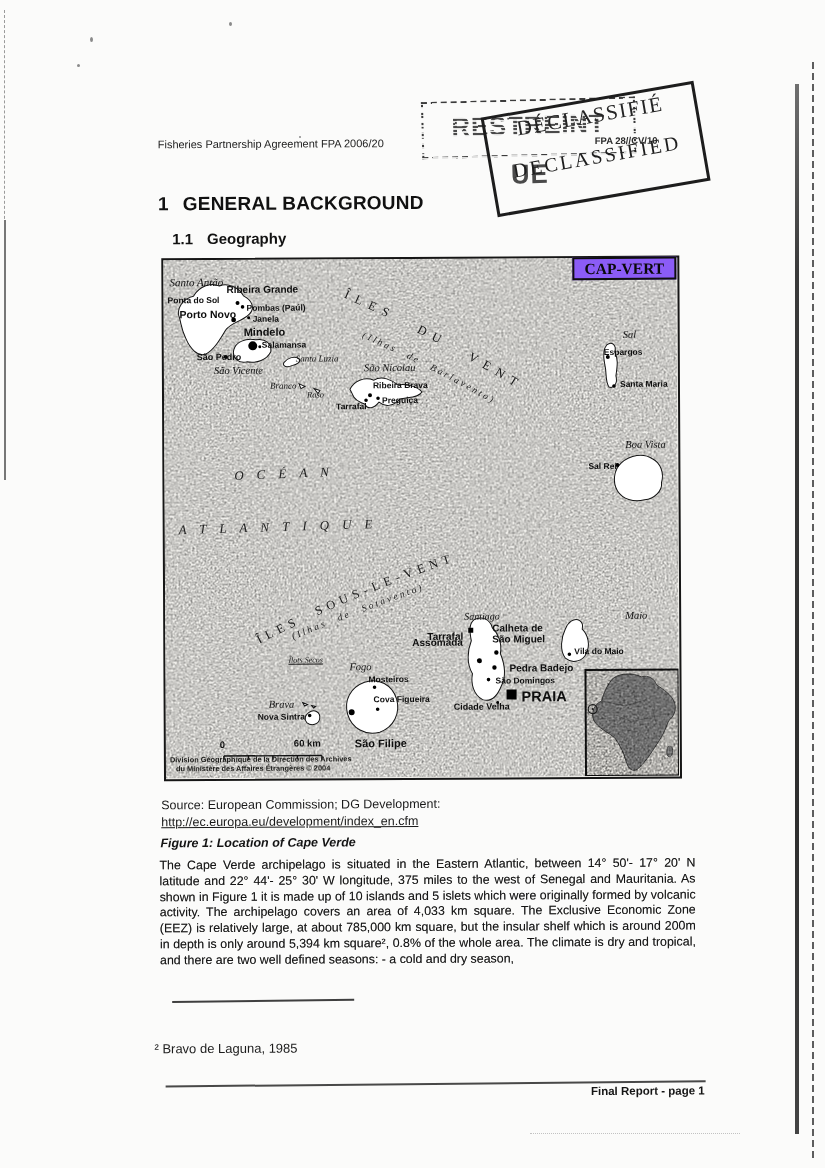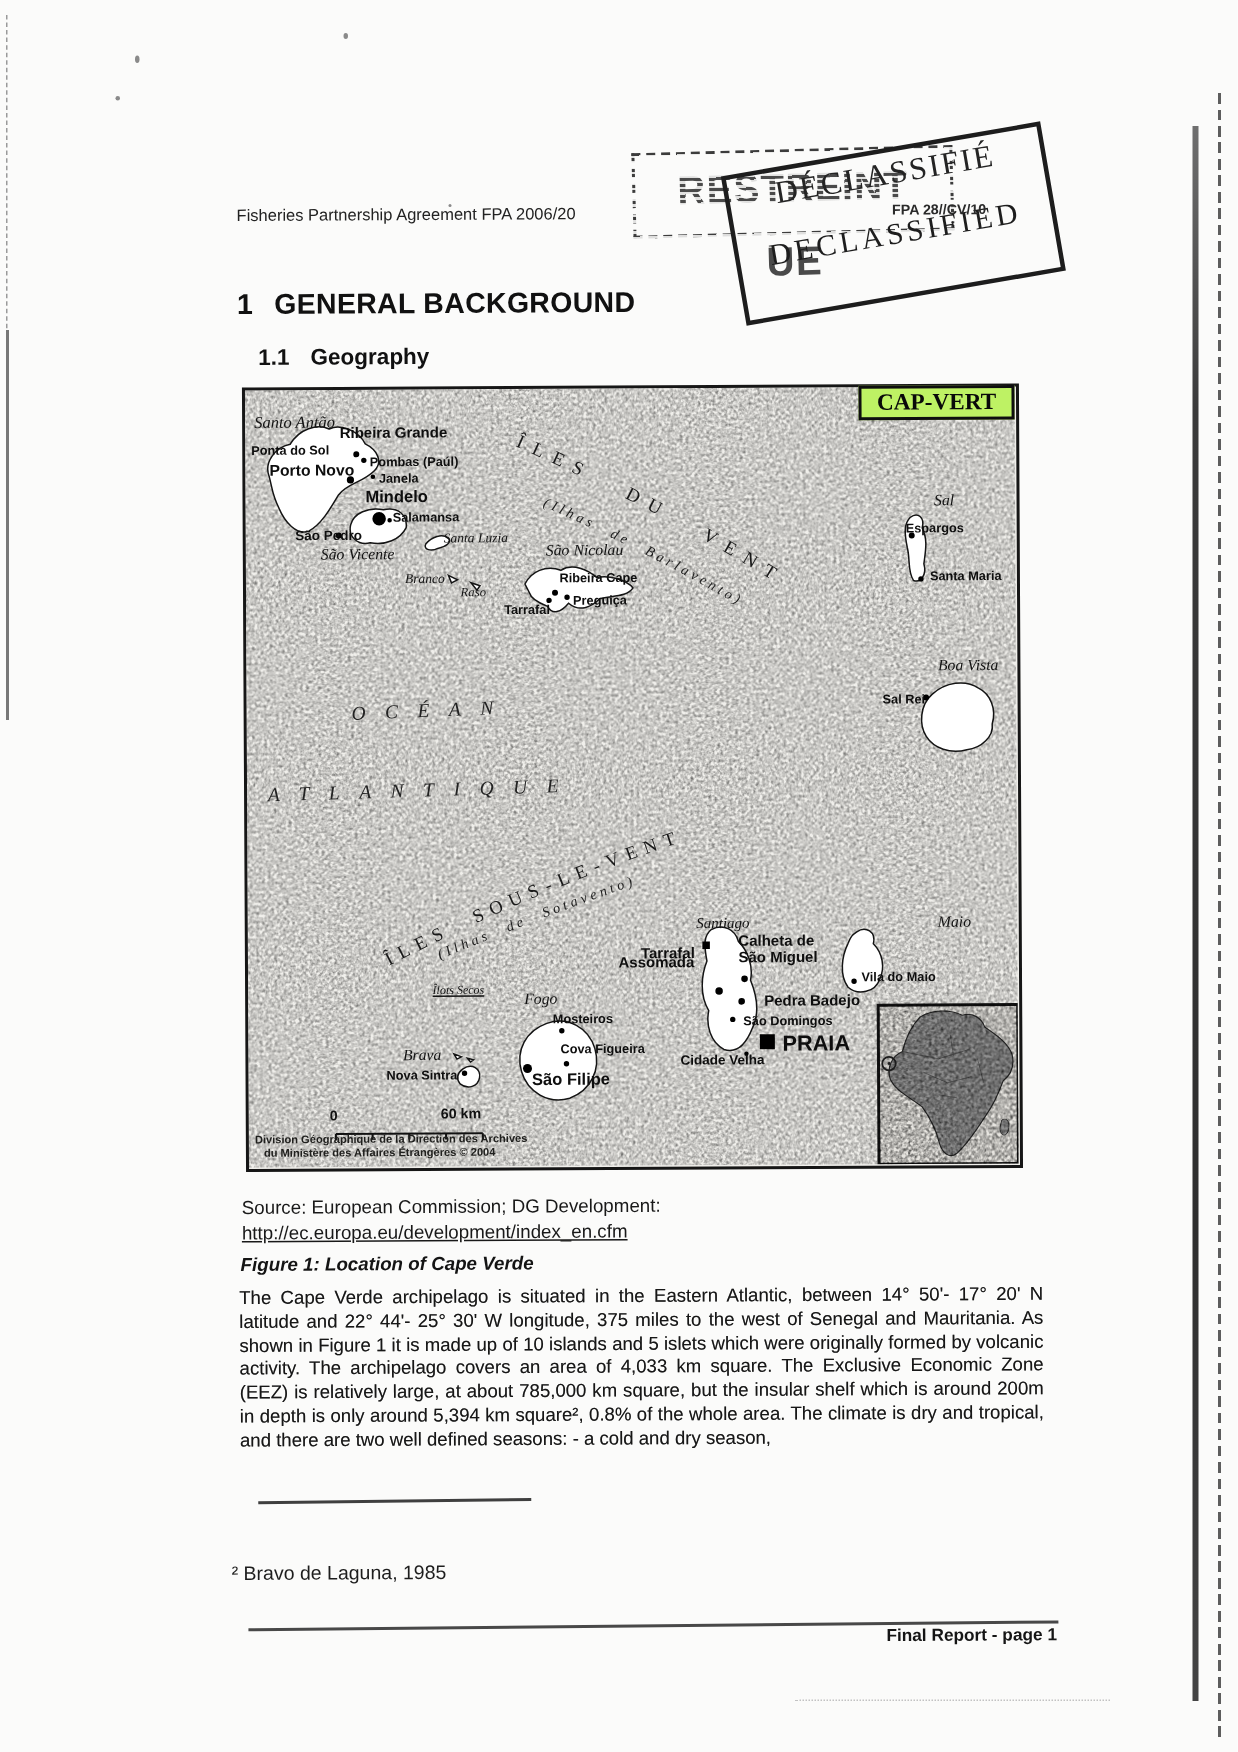--- a/index.html
+++ b/index.html
@@ -23,21 +23,21 @@
      border:3px solid #1d1d1d;transform:rotate(-9.5deg);transform-origin:left top;}
   .stamp-declass .l1{position:absolute;left:0;right:0;top:2px;text-align:center;
      font-family:"Liberation Serif",serif;font-size:21px;letter-spacing:1.5px;color:#242424;}
   .stamp-declass .l2{position:absolute;left:0;right:0;top:44px;text-align:center;
      font-family:"Liberation Serif",serif;font-size:20px;letter-spacing:2.5px;color:#1d1d1d;}
   .stamp-ref{font-size:9.5px;font-weight:bold;color:#2a2a2a;z-index:5;}
   
   .map{position:absolute;left:163px;top:257px;width:518px;height:523px;box-sizing:border-box;
        border:2.5px solid #161616;background:#f0efeb;}
   .map svg{position:absolute;left:0;top:0;}
-  .cv-box{position:absolute;left:409px;top:-1px;width:104px;height:23px;background:#bef264;
+  .cv-box{position:absolute;left:409px;top:-1px;width:104px;height:23px;background:#8b5cf6;
        border:2px solid #0e0e0e;box-sizing:border-box;text-align:center;
        font-family:"Liberation Serif",serif;font-weight:bold;font-size:15.5px;line-height:19px;color:#090909;}
   .ml{position:absolute;white-space:nowrap;font-family:"Liberation Sans",sans-serif;
       font-weight:bold;font-size:8.5px;color:#0e0e0e;}
   .it{font-family:"Liberation Serif",serif;font-style:italic;font-weight:normal;
       font-size:10.5px;color:#131313;}
   .credit{position:absolute;font-size:7.4px;font-weight:bold;color:#20201e;white-space:nowrap;}
   .arc-main{font-family:"Liberation Serif",serif;font-size:12.5px;letter-spacing:7px;word-spacing:16px;fill:#181818;}
   .arc-sub{font-family:"Liberation Serif",serif;font-style:italic;font-size:9.5px;letter-spacing:2.5px;word-spacing:7px;fill:#1d1d1d;}
   .ocean{font-family:"Liberation Serif",serif;font-style:italic;font-size:13px;letter-spacing:13px;fill:#222;}
@@ -196,38 +196,38 @@
       <div class="ml it" style="left:123px;top:396px;font-size:8px;text-decoration:underline;">Îlots Secos</div>
 
       <div class="ml" style="left:4px;top:35px;">Ponta do Sol</div>
       <div class="ml" style="left:63px;top:24px;font-size:10px;">Ribeira Grande</div>
       <div class="ml" style="left:83px;top:43px;">Pombas (Paúl)</div>
       <div class="ml" style="left:89px;top:54px;">Janela</div>
       <div class="ml" style="left:16px;top:48px;font-size:10.5px;">Porto Novo</div>
       <div class="ml" style="left:80px;top:66px;font-size:11px;">Mindelo</div>
       <div class="ml" style="left:98px;top:80px;">Salamansa</div>
       <div class="ml" style="left:33px;top:92px;font-size:9px;">São Pedro</div>
-      <div class="ml" style="left:209px;top:121px;">Ribeira Cape</div>
+      <div class="ml" style="left:209px;top:121px;">Ribeira Brava</div>
       <div class="ml" style="left:172px;top:142px;">Tarrafal</div>
       <div class="ml" style="left:218px;top:136px;">Preguiça</div>
       <div class="ml" style="left:440px;top:89px;">Espargos</div>
       <div class="ml" style="left:456px;top:121px;">Santa Maria</div>
       <div class="ml" style="left:424px;top:203px;">Sal Rei</div>
       <div class="ml" style="left:409px;top:388px;">Vila do Maio</div>
       <div class="ml" style="left:262px;top:372px;font-size:10px;">Tarrafal</div>
       <div class="ml" style="left:327px;top:364px;font-size:10px;">Calheta de</div>
       <div class="ml" style="left:327px;top:375px;font-size:10px;">São Miguel</div>
       <div class="ml" style="left:247px;top:378px;font-size:10px;">Assomada</div>
       <div class="ml" style="left:344px;top:404px;font-size:10px;">Pedra Badejo</div>
       <div class="ml" style="left:330px;top:417px;">São Domingos</div>
       <div class="ml" style="left:356px;top:430px;font-size:14.5px;">PRAIA</div>
       <div class="ml" style="left:288px;top:443px;font-size:9px;">Cidade Velha</div>
       <div class="ml" style="left:203px;top:415px;">Mosteiros</div>
       <div class="ml" style="left:208px;top:435px;">Cova Figueira</div>
-      <div class="ml" style="left:169px;top:455px;font-size:11px;padding-left:20px;">São Filipe</div>
+      <div class="ml" style="left:169px;top:478px;font-size:11px;padding-left:20px;">São Filipe</div>
       <div class="ml" style="left:92px;top:452px;">Nova Sintra</div>
 
       <div class="scale-num" style="left:54px;top:479px;">0</div>
       <div class="scale-num" style="left:128px;top:478px;">60 km</div>
       <div class="credit" style="left:4px;top:495px;">Division Géographique de la Direction des Archives</div>
       <div class="credit" style="left:10px;top:504px;">du Ministère des Affaires Étrangères   © 2004</div>
     </div>
 
     <div class="txt src" style="left:160px;top:797px;">Source: European Commission; DG Development:</div>
     <div class="txt url" style="left:160px;top:814px;">http://ec.europa.eu/development/index_en.cfm</div>

